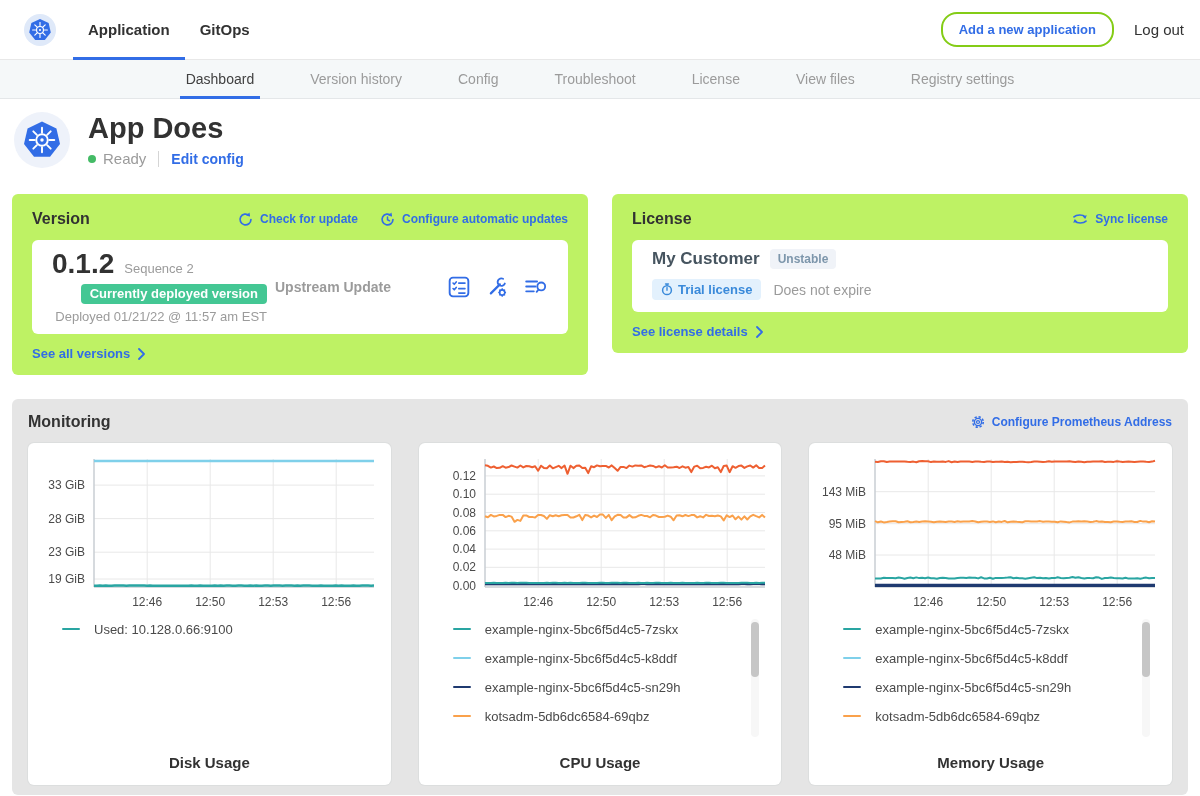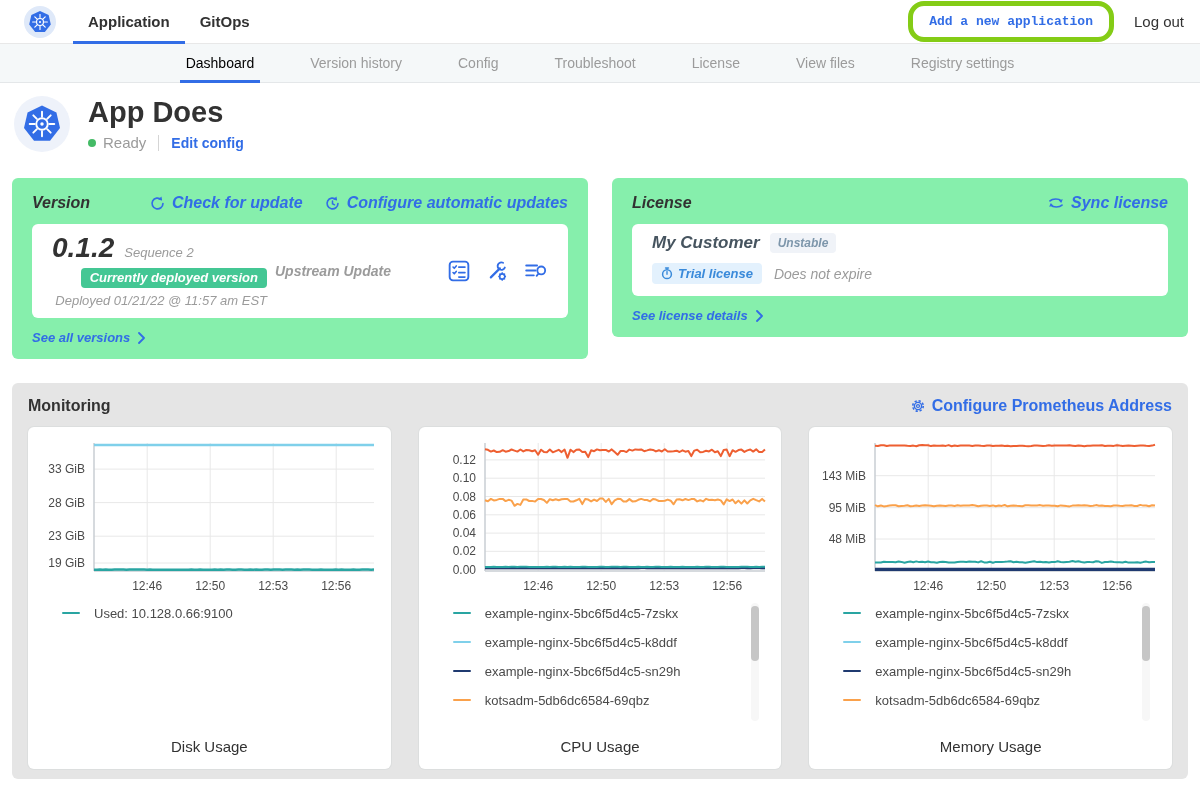--- a/index.html
+++ b/index.html
@@ -1,44 +1,44 @@
 <!DOCTYPE html>
 <html><head>
 <meta charset="utf-8">
 <style>
   * { box-sizing: border-box; }
   body { margin:0; width:1200px; font-family:"Liberation Sans", sans-serif; background:#fff; color:#323232; }
-  .topnav { height:44px; display:flex; align-items:stretch; border-bottom:1px solid #e8e8e8; padding:0 16px 0 24px; }
+  .topnav { height:60px; display:flex; align-items:stretch; border-bottom:1px solid #e8e8e8; padding:0 16px 0 24px; }
   .logo-badge { width:32px; height:32px; border-radius:50%; background:#dfe9f9; display:flex; align-items:center; justify-content:center; align-self:center; }
   .top-tabs { display:flex; margin-left:17px; }
   .top-tab { display:flex; align-items:center; padding:0 15px; font-size:15px; font-weight:bold; color:#323232; position:relative; cursor:pointer; }
   .top-tab.active:after { content:""; position:absolute; left:0; right:0; bottom:-1px; height:3px; background:#326de6; }
   .topnav-right { margin-left:auto; display:flex; align-items:center; gap:20px; }
-  .add-app-btn { border:5px solid #84cc16; color:#326de6; background:#fff; font-weight:bold; font-size:13px; border-radius:16px; padding:8px 16px; font-family:Liberation Mono, monospace; }
+  .add-app-btn { border:2px solid #84cc16; color:#326de6; background:#fff; font-weight:bold; font-size:13px; border-radius:16px; padding:8px 16px; font-family:Liberation Sans, sans-serif; }
   .logout { font-size:15px; color:#323232; }
   .subnav { height:39px; background:#f5f8f9; border-bottom:1px solid #e4e7e9; display:flex; justify-content:center; gap:44px; }
   .subnav-item { display:flex; align-items:center; padding:0 6px; font-size:14px; color:#9b9b9b; position:relative; cursor:pointer; }
-  .subnav-item.active { color:#000000; }
+  .subnav-item.active { color:#404040; }
   .subnav-item.active:after { content:""; position:absolute; left:0; right:0; bottom:-1px; height:3px; background:#326de6; }
   .app-header { display:flex; align-items:center; padding:13px 24px 18px 14px; }
   .app-icon-badge { width:56px; height:56px; border-radius:50%; background:#eef2fa; display:flex; align-items:center; justify-content:center; }
   .app-header-text { margin-left:18px; }
   .app-name { font-size:29px; font-weight:bold; color:#323232; line-height:1.05; }
   .app-status-row { display:flex; align-items:center; margin-top:7px; }
   .status-dot { width:8px; height:8px; border-radius:50%; background:#44bb66; }
   .status-label { font-size:15px; color:#9b9b9b; margin-left:7px; }
   .status-divider { width:1px; height:16px; background:#d5d5d5; margin:0 12px; }
   .link { color:#326de6; font-weight:bold; text-decoration:none; cursor:pointer; display:inline-flex; align-items:center; gap:7px; }
   .edit-config { font-size:14px; }
   .content { padding:0 12px; }
   .cards-row { display:flex; gap:24px; margin-top:8px; align-items:flex-start; }
-  .panel { background:#86efac; border-radius:6px; padding:16px 20px 14px;font-style:italic; }
+  .panel { background:#bef264; border-radius:6px; padding:16px 20px 14px; }
   .panel-head { display:flex; align-items:center; }
   .panel-title { font-size:16px; font-weight:bold; line-height:18px; }
-  .panel-links { margin-left:auto; display:flex; gap:22px; font-size:16px; }
+  .panel-links { margin-left:auto; display:flex; gap:22px; font-size:12px; }
   .version-panel { width:576px; }
   .license-panel { flex:1; }
   .inner-card { background:#fff; border-radius:6px; margin-top:12px; }
   .version-inner { padding:10px 12px 10px 20px; display:flex; align-items:center; }
   .version-left { min-width:215px;text-align:right; }
   .version-row { display:flex; align-items:baseline; }
   .version-number { font-size:28px; font-weight:bold; line-height:28px; }
   .sequence { font-size:13px; color:#9b9b9b; margin-left:10px; }
   .deployed-badge { display:inline-block; margin-top:6px; background:#44c794; color:#fff; font-size:13px; font-weight:bold; padding:3px 9px; border-radius:4px; line-height:14px; }
   .deployed-at { margin-top:5px; font-size:13px; color:#9b9b9b; }
@@ -56,21 +56,21 @@
   .monitoring-head { display:flex; align-items:center; }
   .charts-row { display:flex; gap:28px; margin-top:12px; }
   .chart-card { flex:1; background:#fff; border-radius:6px; height:342px; padding:10px 10px 14px; display:flex; flex-direction:column; box-shadow:0 0 0 1px rgba(120,135,145,0.07); }
   .chart-svg { width:342px; height:158px; }
   .legend { margin-top:10px; padding-left:24px; position:relative; flex:1; }
   .legend-entry { display:flex; align-items:center; margin-bottom:13px; height:16px; }
   .legend-swatch { width:18px; height:2.5px; border-radius:2px; margin-right:14px; flex:none; }
   .legend-label { font-size:13px; color:#4a4a4a; }
   .legend-scrollbar { position:absolute; right:12px; top:-2px; width:8px; height:118px; background:#f7f7f7; border-radius:4px; display:none; }
   .legend-scrollbar .thumb { position:absolute; top:3px; left:0; width:8px; height:55px; background:#c6c6c6; border-radius:4px; }
-  .chart-title { text-align:center; font-size:15px; font-weight:normal; color:#323232; }
+  .chart-title { text-align:center; font-size:15px; font-weight:bold; color:#323232; }
 </style>
 </head>
 <body>
 
 <div class="topnav">
   <div class="logo-badge">
     <svg width="24" height="24" viewBox="0 0 100 104">
       <polygon points="50,4 87.5,22.1 96.8,62.7 70.9,95.3 29.2,95.3 3.2,62.7 12.5,22.1" fill="#326de6"></polygon>
       <circle cx="50" cy="52" r="15" fill="none" stroke="#fff" stroke-width="5"></circle>
       <circle cx="50" cy="52" r="4.5" fill="#fff"></circle>

